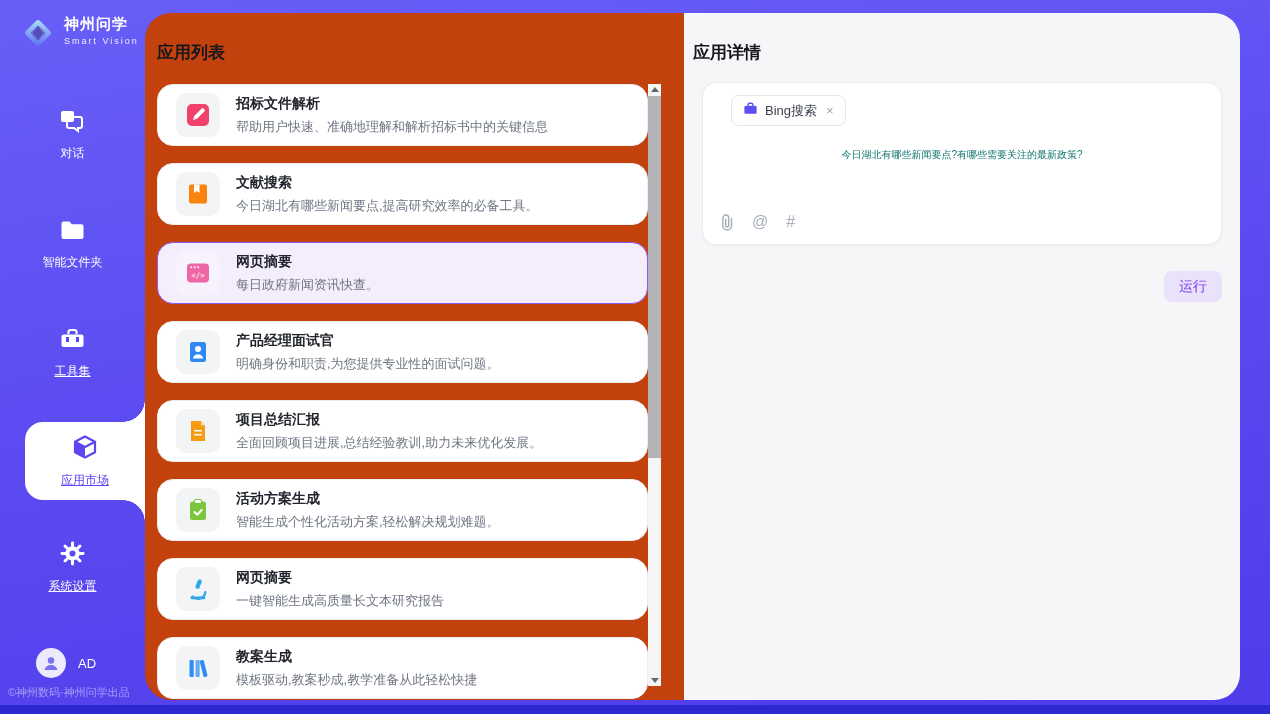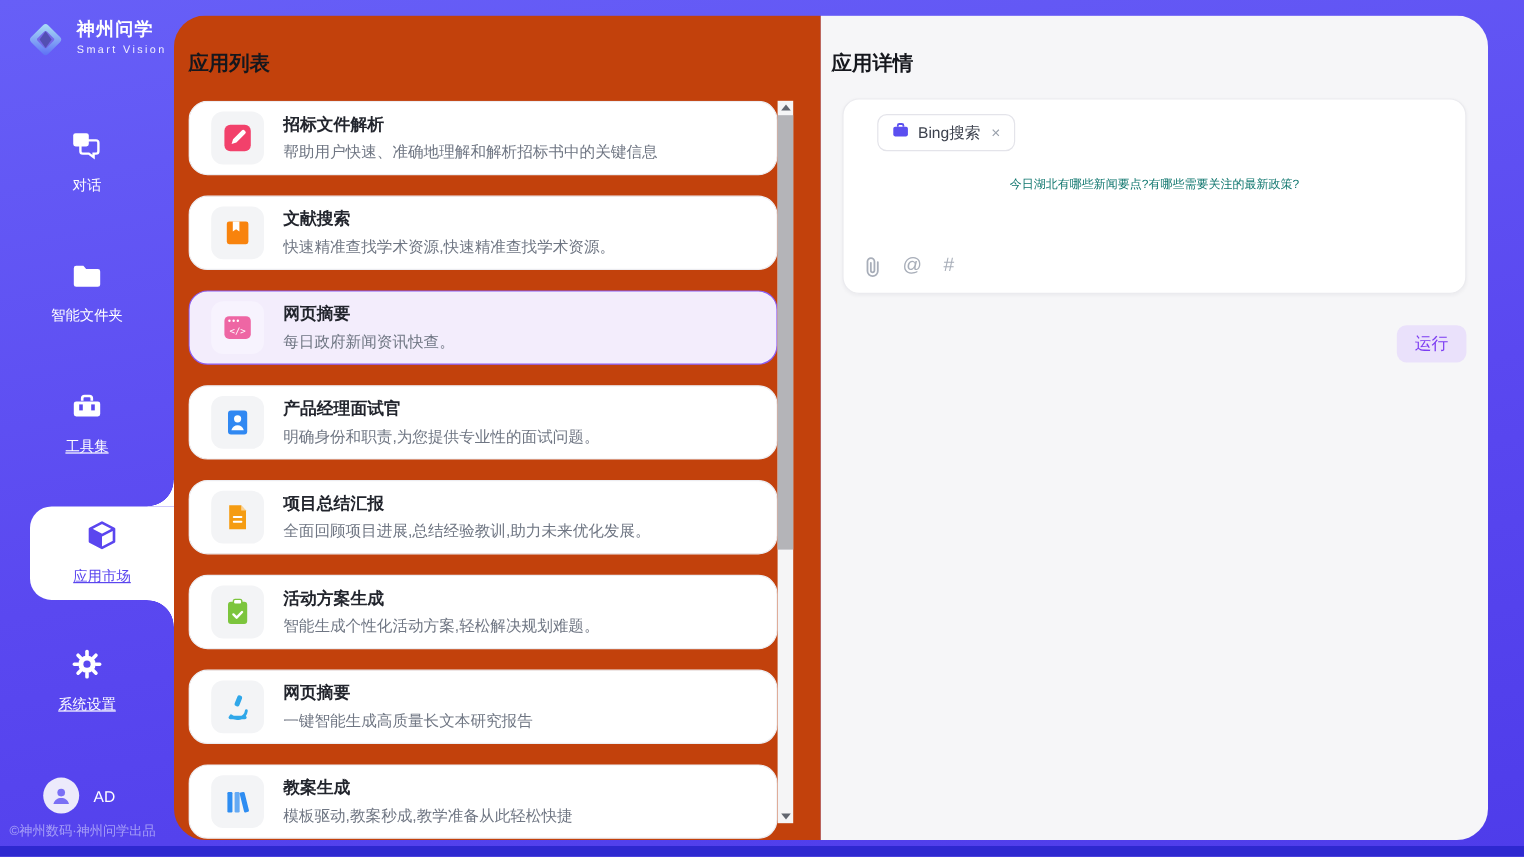--- a/index.html
+++ b/index.html
@@ -192,21 +192,21 @@
 
       <div class="card">
         <span class="chip" style="color:#f8830d">
           <svg width="24" height="24" viewBox="0 0 24 24">
             <path d="M5 2.5h14a2 2 0 012 2v15a2 2 0 01-2 2H5a2 2 0 01-2-2v-15a2 2 0 012-2z" fill="currentColor"></path>
             <path d="M8 2.5h5.5V11l-2.75-2L8 11z" fill="#fff"></path>
           </svg>
         </span>
         <span>
           <div class="card-name">文献搜索</div>
-          <div class="card-desc">快速精准查找学术资源,快速精准查找学术资源。</div>
+          <div class="card-desc">今日湖北有哪些新闻要点,提高研究效率的必备工具。</div>
         </span>
       </div>
 
       <div class="card selected">
         <span class="chip" style="color:#ee66a4">
           <svg width="24" height="24" viewBox="0 0 24 24">
             <rect x="1" y="2.5" width="22" height="19" rx="4" fill="currentColor"></rect>
             <circle cx="5.2" cy="6.3" r="1" fill="#fff"></circle>
               <circle cx="8.7" cy="6.3" r="1" fill="#fff"></circle>
               <circle cx="12.2" cy="6.3" r="1" fill="#fff"></circle>

